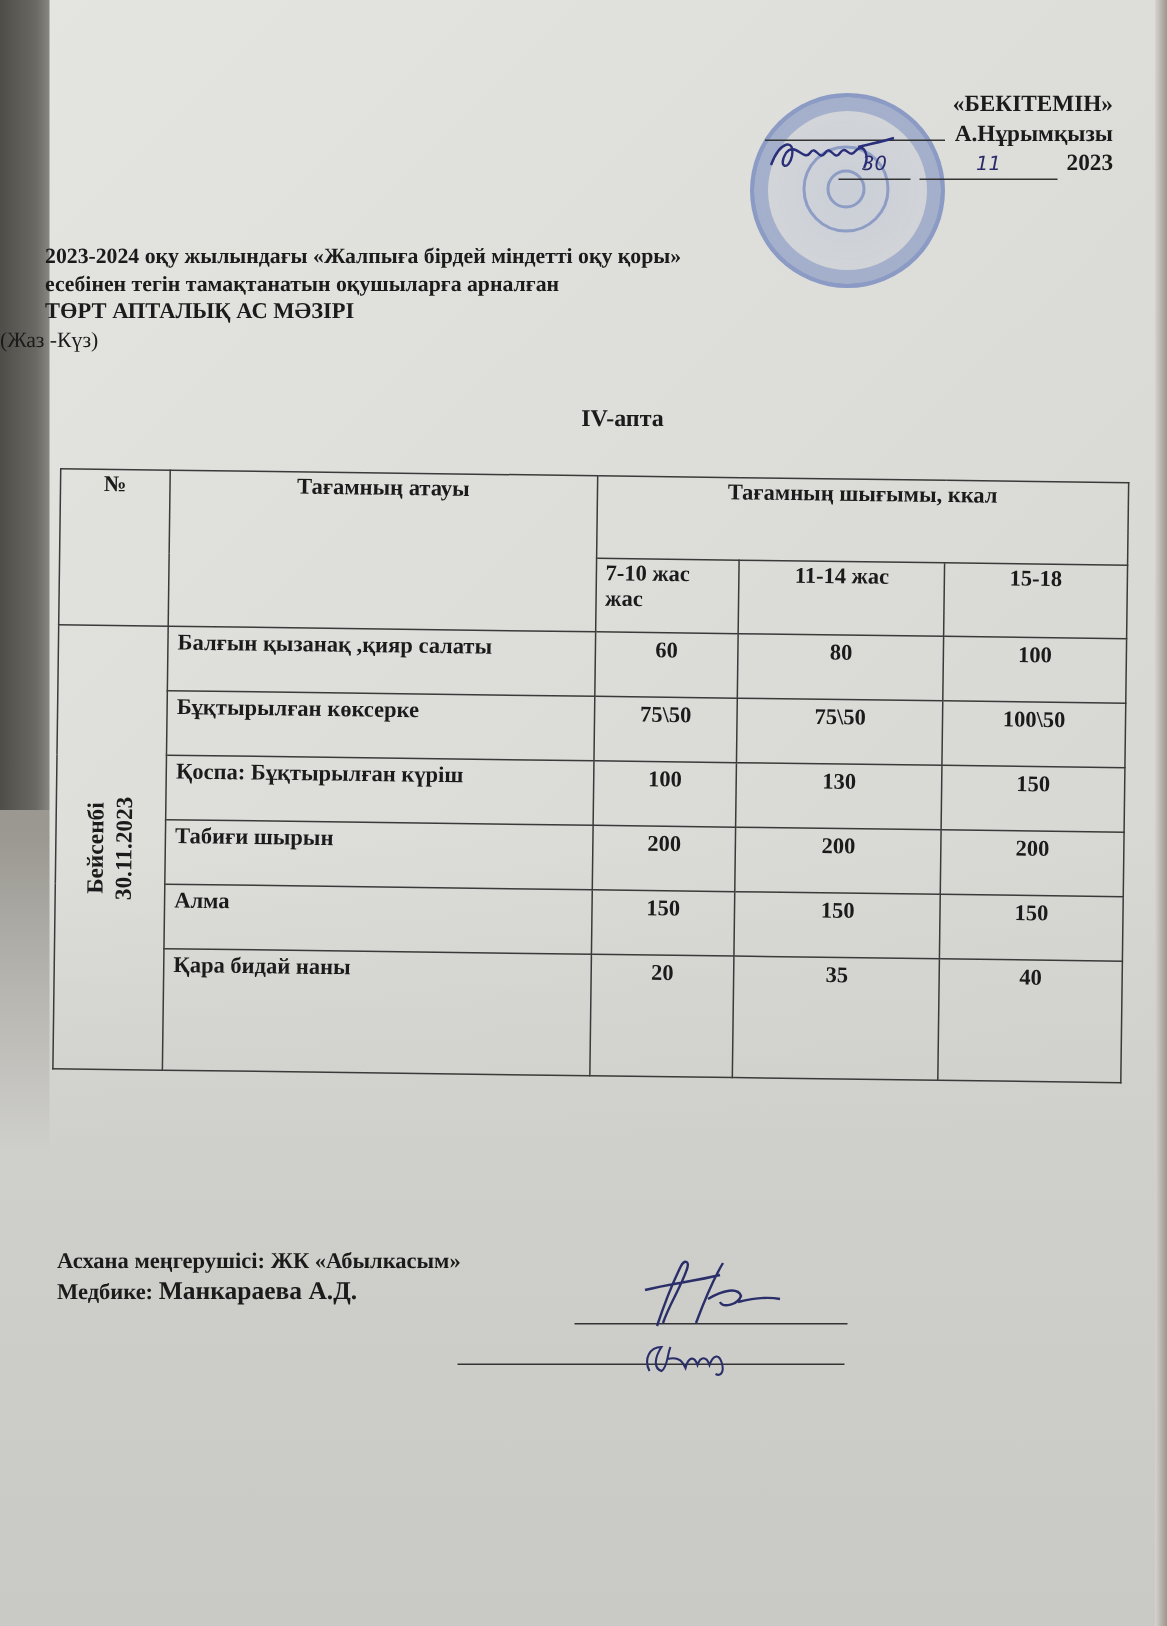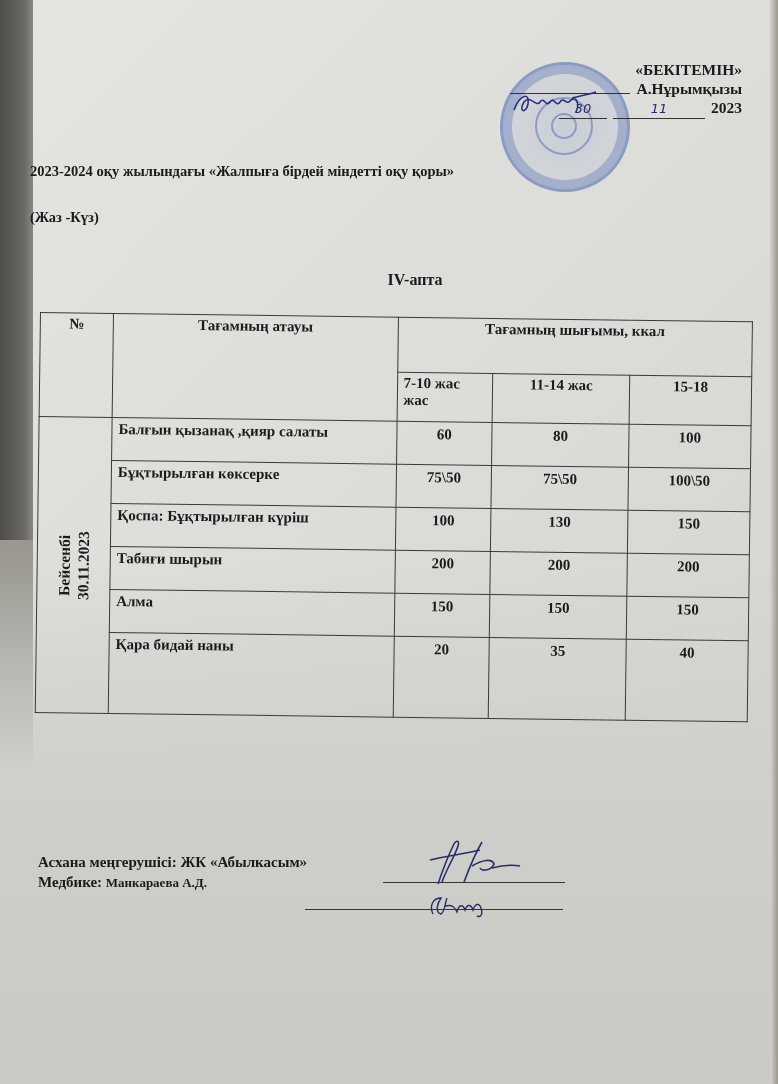--- a/index.html
+++ b/index.html
@@ -55,21 +55,21 @@
     }
     .signature-dir {
       position: absolute; left: 510px; top: 88px; width: 90px; height: 30px; pointer-events: none;
     }
 
     
     .title-block { position: absolute; left: 0; top: 162px; width: 778px; font-weight: bold; font-size: 14.5px; line-height: 18.5px; }
     .title-block .l1 { padding-left: 30px; }
     .title-block .l2 { padding-left: 30px; }
     .title-block .l3 { padding-left: 30px; font-size: 15px; }
-    .title-block .l4 { padding-left: 30px; font-weight: bold; margin-top: 27px; }
+    .title-block .l4 { font-weight: normal; }
     .week { position: absolute; left: 0; top: 271px; width: 778px; text-align: center; font-weight: bold; font-size: 16px; padding-left: 52px; box-sizing: border-box; }
 
     
     .menu-table-wrap { position: absolute; left: 40px; top: 312px; width: 713px; transform: rotate(0.75deg); transform-origin: top left; }
     table.menu { border-collapse: collapse; width: 713px; table-layout: fixed; }
     table.menu td, table.menu th { border: 1.2px solid #3a3a3a; vertical-align: top; font-weight: bold; font-size: 15px; padding: 2px 6px; }
     table.menu th { font-size: 15px; }
     .c-num { width: 70px; }
     .c-name { width: 273px; }
     .c-v1 { width: 92px; }
@@ -84,23 +84,23 @@
     .day-label {
       position: absolute; left: 50%; top: 50%; transform: translate(-50%, -50%) rotate(-90deg);
       white-space: nowrap; text-align: center; font-weight: bold; font-size: 15.5px; line-height: 19px;
     }
     tr.body-row td { height: 36px; }
     tr.body-row td.name { text-align: left; line-height: 18px; }
     tr.body-row td.val { text-align: center; padding-top: 4px; }
     tr.body-row.tall td { height: 74px; }
 
     
-    .footer { position: absolute; left: 38px; top: 852px; font-weight: bold; font-size: 15px; line-height: 20px; }
+    .footer { position: absolute; left: 38px; top: 831px; font-weight: bold; font-size: 15px; line-height: 20px; }
     .footer .row { white-space: nowrap; position: relative; }
-    .footer .small { font-size: 13px; }
+    .footer .small { font-size: 17px; }
     .sig-line-a { position: absolute; left: 383px; top: 882px; width: 182px; border-top: 1.3px solid #333; }
     .sig-line-b { position: absolute; left: 305px; top: 909px; width: 258px; border-top: 1.3px solid #333; }
     .sig-a { position: absolute; left: 420px; top: 836px; width: 110px; height: 52px; pointer-events: none; }
     .sig-b { position: absolute; left: 425px; top: 892px; width: 70px; height: 26px; pointer-events: none; }
   </style>
 </head>
 <body>
 
 <div class="dark-strip"></div>
 <div class="bottom-left-bg"></div>
@@ -122,20 +122,22 @@
     <span class="date-day">30</span><span class="date-month">11</span><span>2023</span>
   </div>
 </div>
 
 <svg class="signature-dir" viewBox="0 0 90 30">
   <path d="M4 22 C10 6, 20 4, 18 16 C16 26, 8 24, 14 14 C20 6, 26 20, 30 14 C34 8, 36 20, 40 14 C44 8, 46 20, 50 14 C54 8, 56 18, 60 13 C66 6, 70 16, 66 24 M62 10 C70 8, 80 6, 86 4" fill="none" stroke="#2a2f7a" stroke-width="1.6"></path>
 </svg>
 
 <div class="title-block">
   <div class="l1">2023-2024 оқу жылындағы  «Жалпыға бірдей міндетті оқу қоры»</div>
+  <div class="l2">есебінен тегін тамақтанатын оқушыларға арналған</div>
+  <div class="l3">ТӨРТ АПТАЛЫҚ АС МӘЗІРІ</div>
   <div class="l4">(Жаз -Күз)</div>
 </div>
 <div class="week">IV-апта</div>
 
 <div class="menu-table-wrap">
   <table class="menu">
     <colgroup>
       <col class="c-num">
         <col class="c-name">
         <col class="c-v1">

